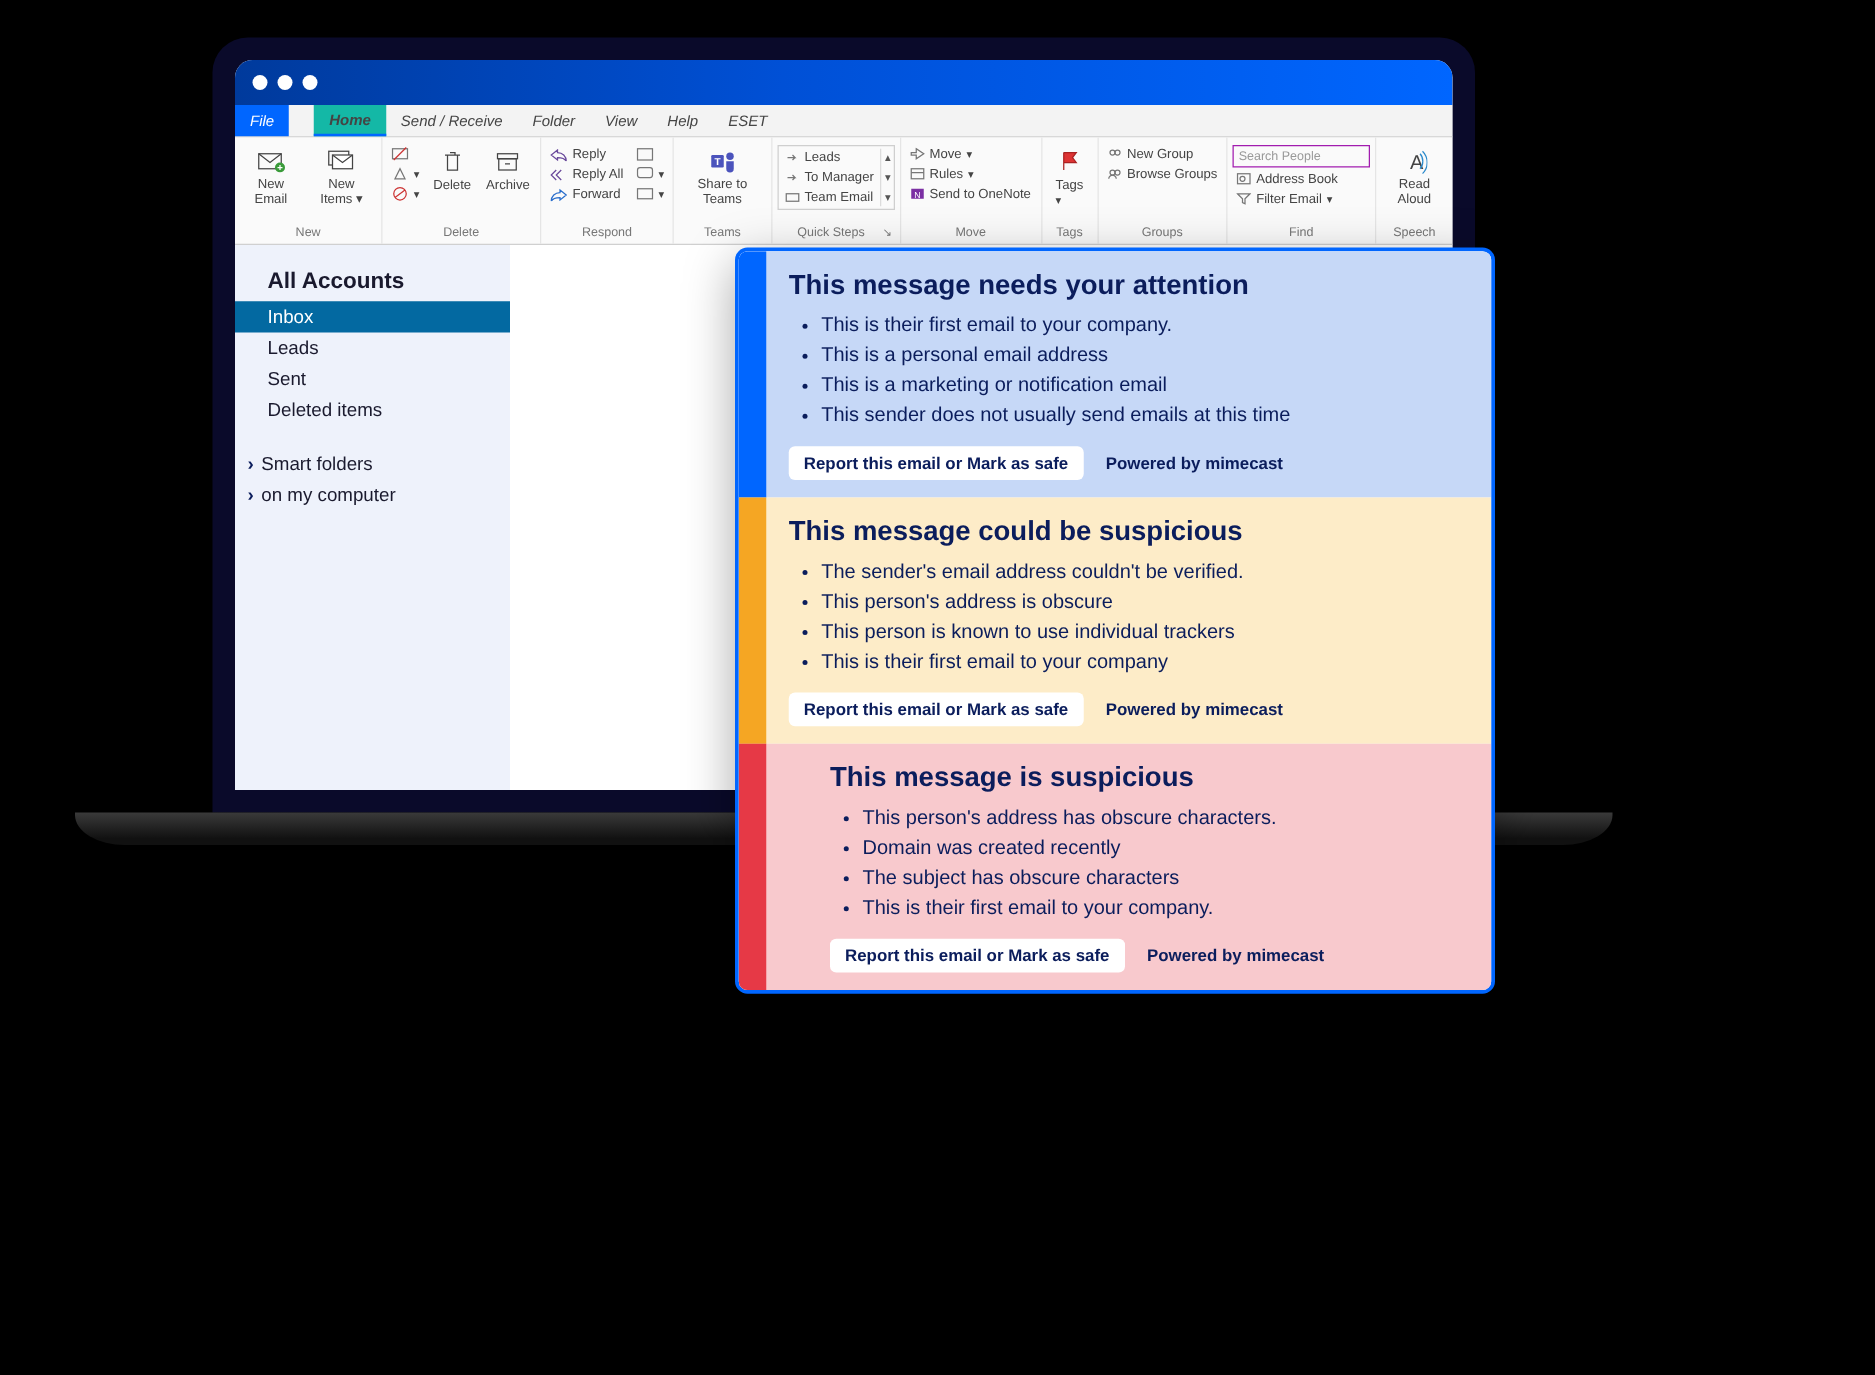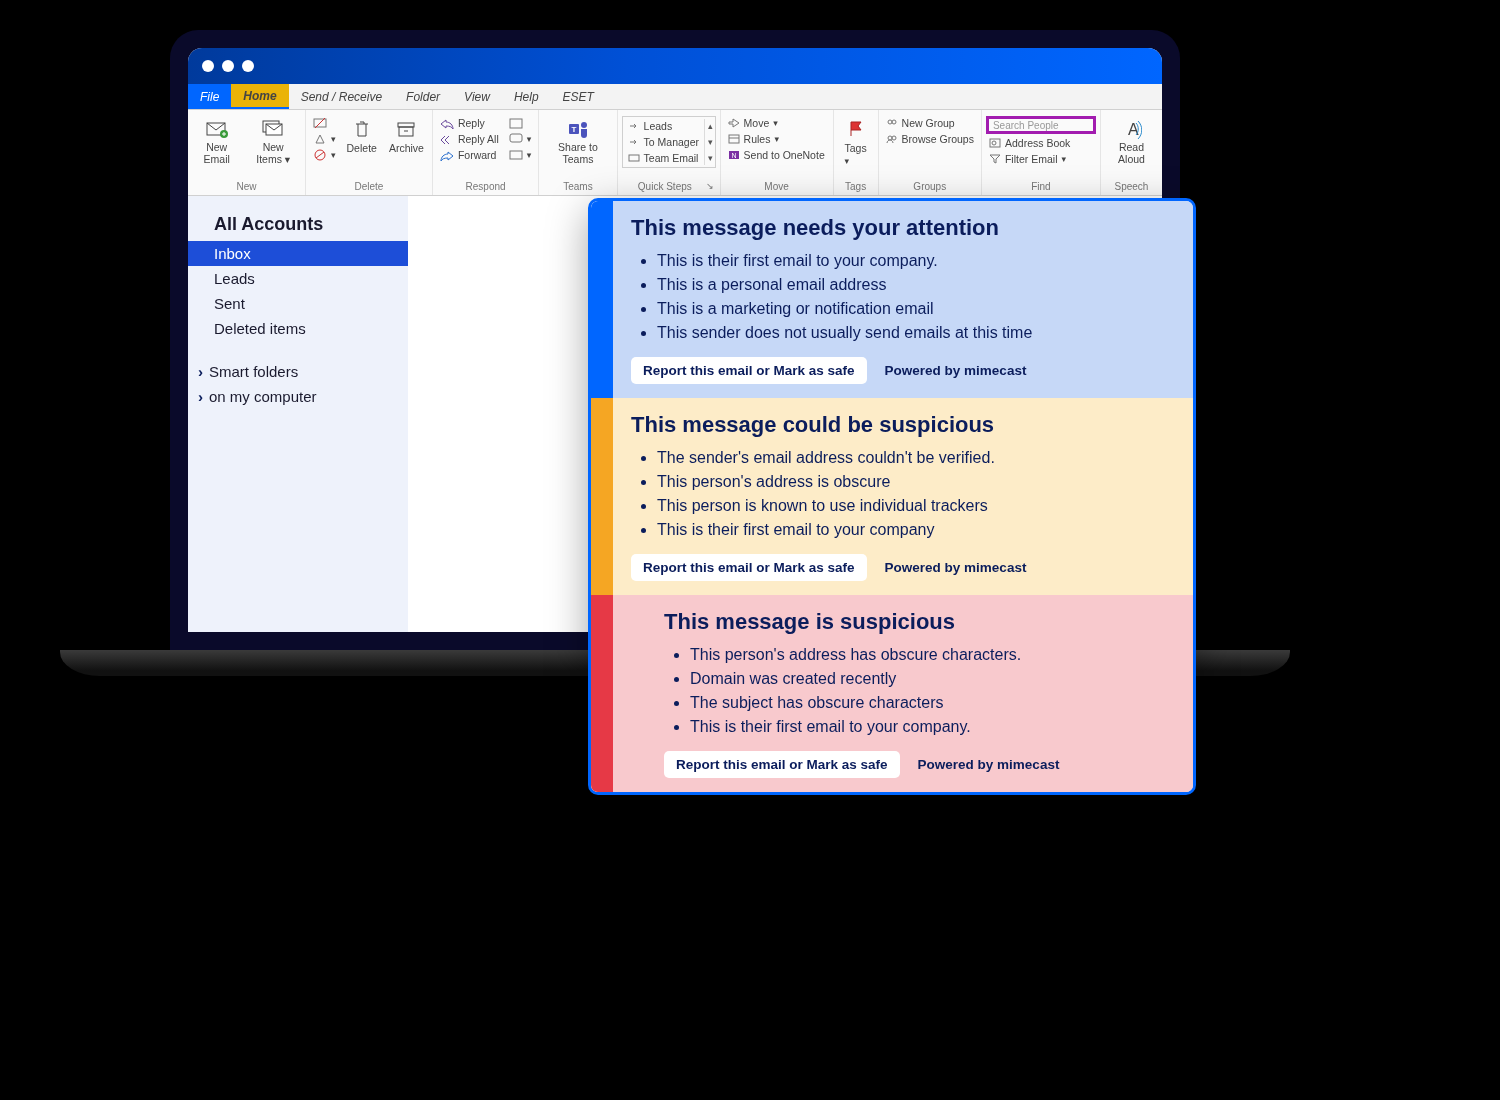--- a/index.html
+++ b/index.html
@@ -75,21 +75,21 @@
     border-bottom: 1px solid #d0d0d0;
     font-style: italic;
   }
   .tab {
     padding: 0 12px;
     display:flex;
     align-items:center;
     cursor: pointer;
   }
   .tab.file { background:#0066ff; color:#fff; }
-  .tab.active { background:#eab308; border-bottom:2px solid #0066ff; font-weight:600; }
+  .tab.active { background:#14b8a6; border-bottom:2px solid #0066ff; font-weight:600;margin-left:20px; }
 
   
   .ribbon {
     display:flex;
     background:#fafafa;
     height:86px;
     border-bottom:1px solid #d0d0d0;
     font-size:10.5px;
     color:#444;
   }
@@ -102,41 +102,41 @@
   .rgroup-body { flex:1; display:flex; align-items:flex-start; gap:4px; padding-top:4px;}
   .rgroup-label { text-align:center; font-size:10px; color:#777; padding:2px 0 3px 0;}
   .big-btn { display:flex; flex-direction:column; align-items:center; gap:2px; padding:2px 4px; cursor:pointer; min-width:36px;}
   .big-btn .ic { width:24px; height:22px; display:flex; align-items:center; justify-content:center; color:#333;}
   .sm-row { display:flex; align-items:center; gap:4px; padding:1px 3px; cursor:pointer; white-space:nowrap;}
   .sm-stack { display:flex; flex-direction:column; gap:2px;}
   .qs-box { border:1px solid #cfcfcf; padding:2px; display:flex; gap:0;}
   .qs-left{display:flex;flex-direction:column;gap:2px;padding-right:2px;}
   .qs-right{display:flex;flex-direction:column;gap:2px;border-left:1px solid #dcdcdc;padding-left:3px;align-items:center;justify-content:space-around;}
   .qs-right span{font-size:9px;color:#555;line-height:1;}
-  .find-search{border:3px solid #a21caf; width:110px; height:18px; font-size:10px; padding:0 4px; display:flex; align-items:center; color:#999;}
+  .find-search{border:1px solid #a21caf; width:110px; height:18px; font-size:10px; padding:0 4px; display:flex; align-items:center; color:#999;}
 
   
   svg { display:block; }
 
   
   .content {
     flex:1;
     display:flex;
     background:#eef2fb;
     overflow:hidden;
   }
   .folder-pane {
     width:220px;
     padding:14px 0 0 0;
     font-size:15px;
     color:#1a1a2e;
   }
   .folder-heading { font-weight:700; font-size:18px; padding:4px 18px 6px 26px;}
   .folder-item { padding:4px 18px 4px 26px; cursor:pointer;}
-  .folder-item.sel { background:#1d4ed8; color:#fff;}
+  .folder-item.sel { background:#0369a1; color:#fff;}
   .folder-item.exp { display:flex; align-items:center; gap:6px; padding-left:10px;}
   .chev { font-weight:700; color:#0b1d5c;}
   .message-list-area { flex:1; background:#fff;}
 
   
   .overlay {
     position:absolute;
     left:588px;
     top:198px;
     width:608px;

